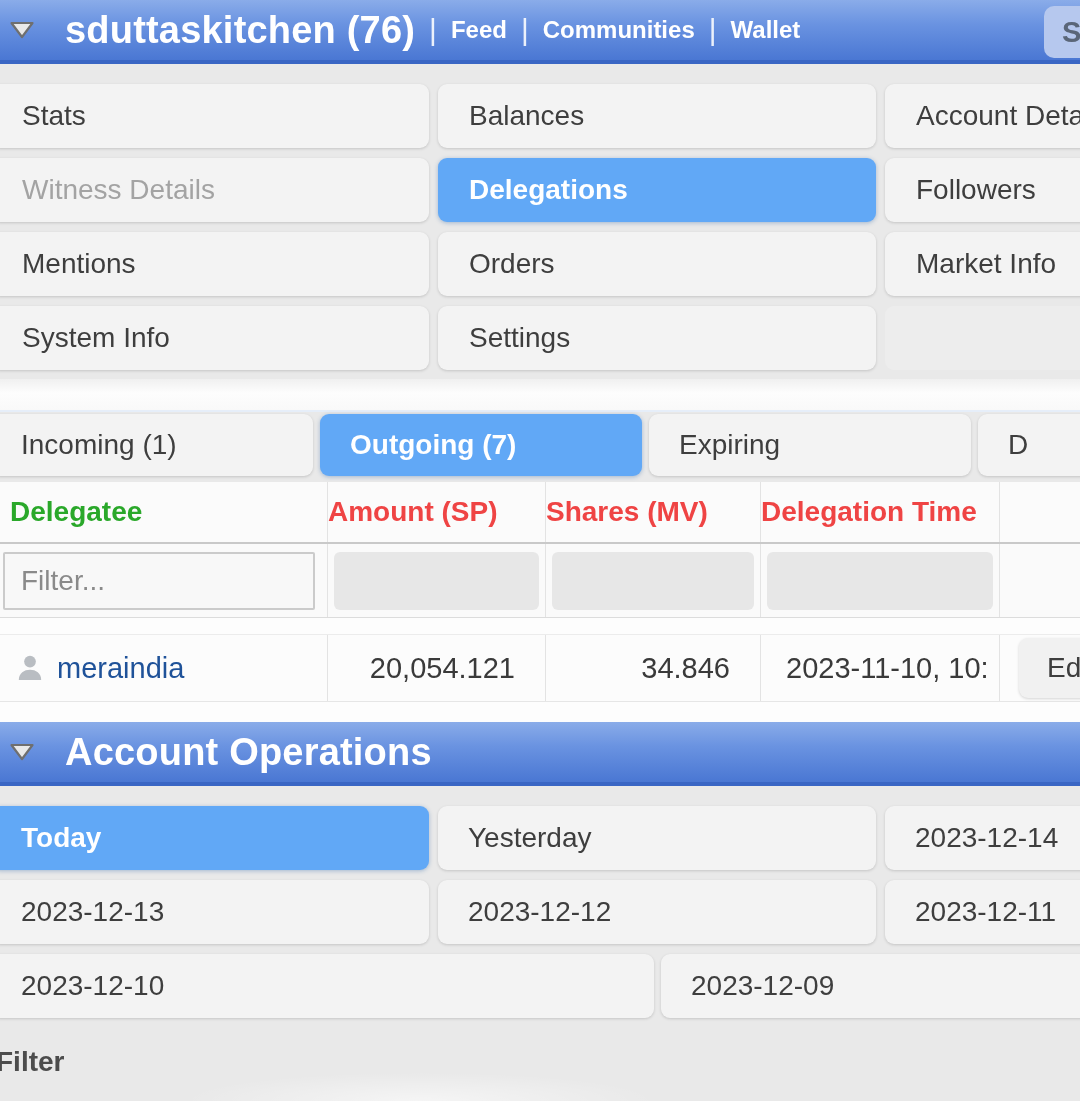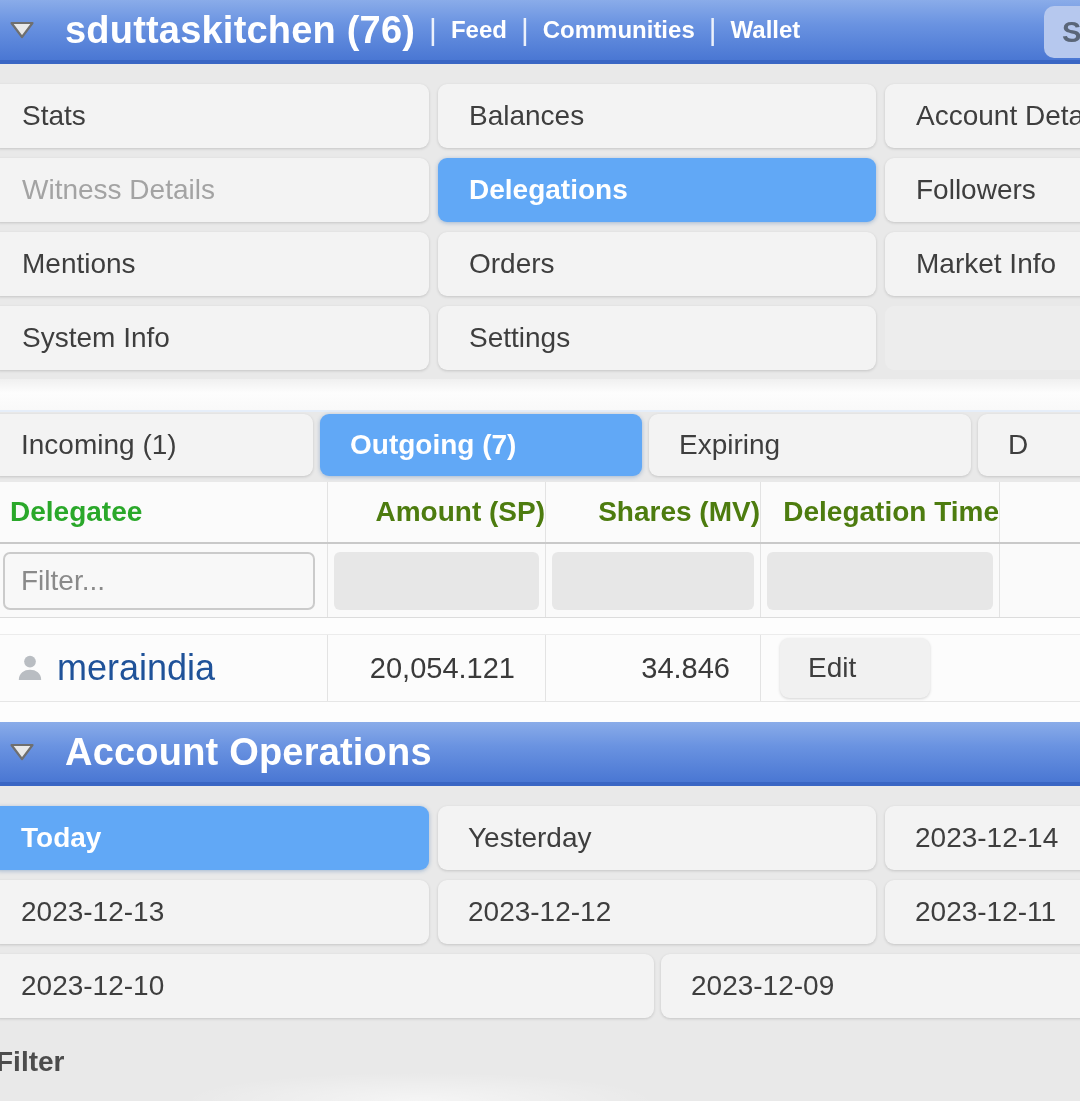--- a/index.html
+++ b/index.html
@@ -48,34 +48,34 @@
   .subtabs { margin-top:2px; display:flex; gap:7px; }
   .subtabs .btn { width:322px; height:62px; padding-left:30px; }
 
   
   .dtable { margin-top:6px; background:#fdfdfd; width:100%; }
   .trow { display:flex; align-items:center; }
   .cell { height:100%; display:flex; align-items:center; border-right:1px solid #e3e3e3; }
   .cell:last-child { border-right:none; }
   .c1 { width:337px; } .c2 { width:218px; } .c3 { width:215px; } .c4 { width:239px; } .c5 { flex:1; }
   .t-header { height:62px; background:#fbfbfb; border-bottom:2px solid #c9c9c9; }
-  .t-header .hlabel { font-size:28px; font-weight:700; color:#4d7c0f; width:100%; text-align:right; }
+  .t-header .hlabel { font-size:28px; font-weight:700; color:#ef4444; width:100%; text-align:left; }
   .t-header .c1 .hlabel { text-align:left; padding-left:19px; color:#2aa82a; }
   .t-filter { height:74px; background:#fafafa; border-bottom:1px solid #dcdcdc; }
   .filter-input {
     margin-left:12px; width:312px; height:58px; background:#f8f8f8;
-    border:2px solid #cbcbcb; border-radius:7px; font-size:28px; color:#555555;
+    border:2px solid #cbcbcb; border-radius:2px; font-size:28px; color:#555555;
     padding:0 16px; font-family:"Liberation Sans", sans-serif; outline:none;
   }
   .filter-input::placeholder { color:#8a8a8a; }
   .fbox { height:58px; margin:0 6px; background:#e7e7e7; border-radius:6px; flex:1; }
   .t-spacer { height:16px; background:#fdfdfd; }
   .t-data { height:68px; background:#fcfcfc; border-top:1px solid #ececec; border-bottom:1px solid #e6e6e6; }
   .person-icon { width:32px; height:32px; margin-left:23px; flex:none; }
-  .user-link { margin-left:11px; color:#1f5299; font-size:36px; cursor:pointer; text-decoration:none; }
+  .user-link { margin-left:11px; color:#1f5299; font-size:29px; cursor:pointer; text-decoration:none; }
   .num-cell { width:100%; text-align:right; padding-right:30px; font-size:29px; color:#3a3a3a; }
   .time-cell { width:100%; padding-left:25px; font-size:29px; color:#3a3a3a; white-space:nowrap; overflow:hidden; }
   .edit-btn {
     margin-left:19px; width:150px; height:60px; background:#f1f1f1; border-radius:9px;
     box-shadow:0 1px 3px rgba(0,0,0,0.16); display:flex; align-items:center;
     padding-left:28px; font-size:28px; color:#3e3e3e; cursor:pointer; flex:none;
   }
   .t-bottom { height:20px; background:#fdfdfd; }
 
   
@@ -180,20 +180,23 @@
             <path d="M3.6,21 c0-5.2 4.1-7.6 8.4-7.6 s8.4,2.4 8.4,7.6 z" fill="#b9bdc2"></path>
           </svg>
           <a class="user-link">meraindia</a>
         </div>
         <div class="cell c2">
             <span class="num-cell">20,054.121</span>
           </div>
         <div class="cell c3">
             <span class="num-cell">34.846</span>
           </div>
+        <div class="cell c4">
+            <span class="time-cell">2023-11-10, 10:</span>
+          </div>
         <div class="cell c5">
           <div class="edit-btn">Edit</div>
         </div>
       </div>
 
       <div class="t-bottom"></div>
     </div>
 
     <div class="bluebar">
       <svg class="tri-icon" viewBox="0 0 32 24">

